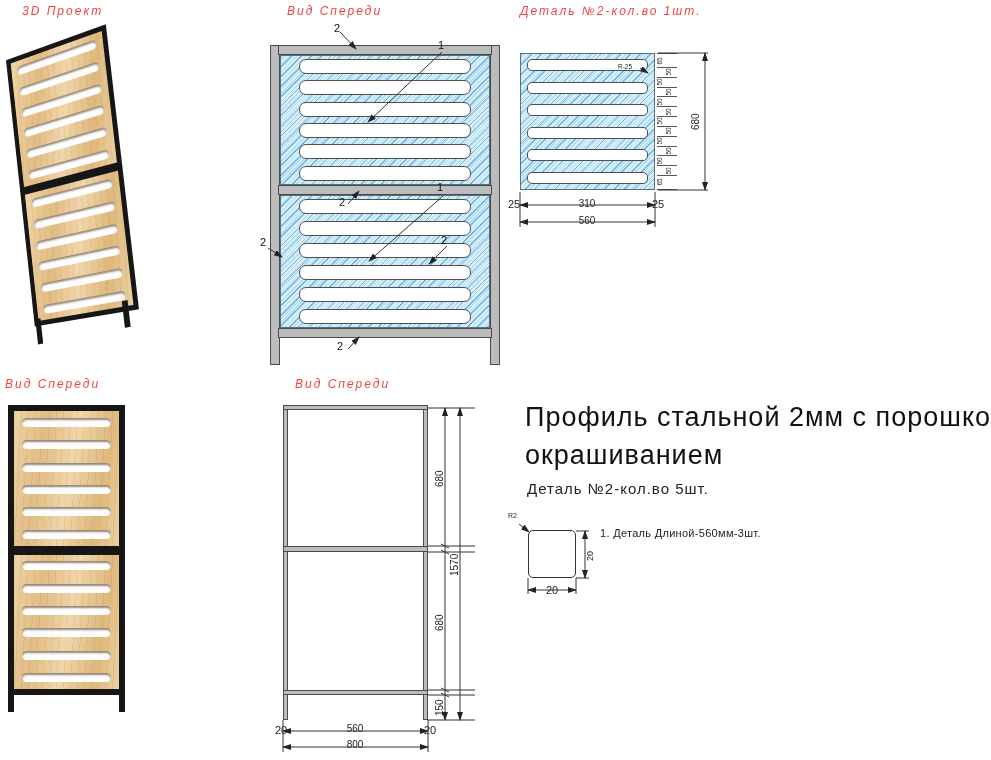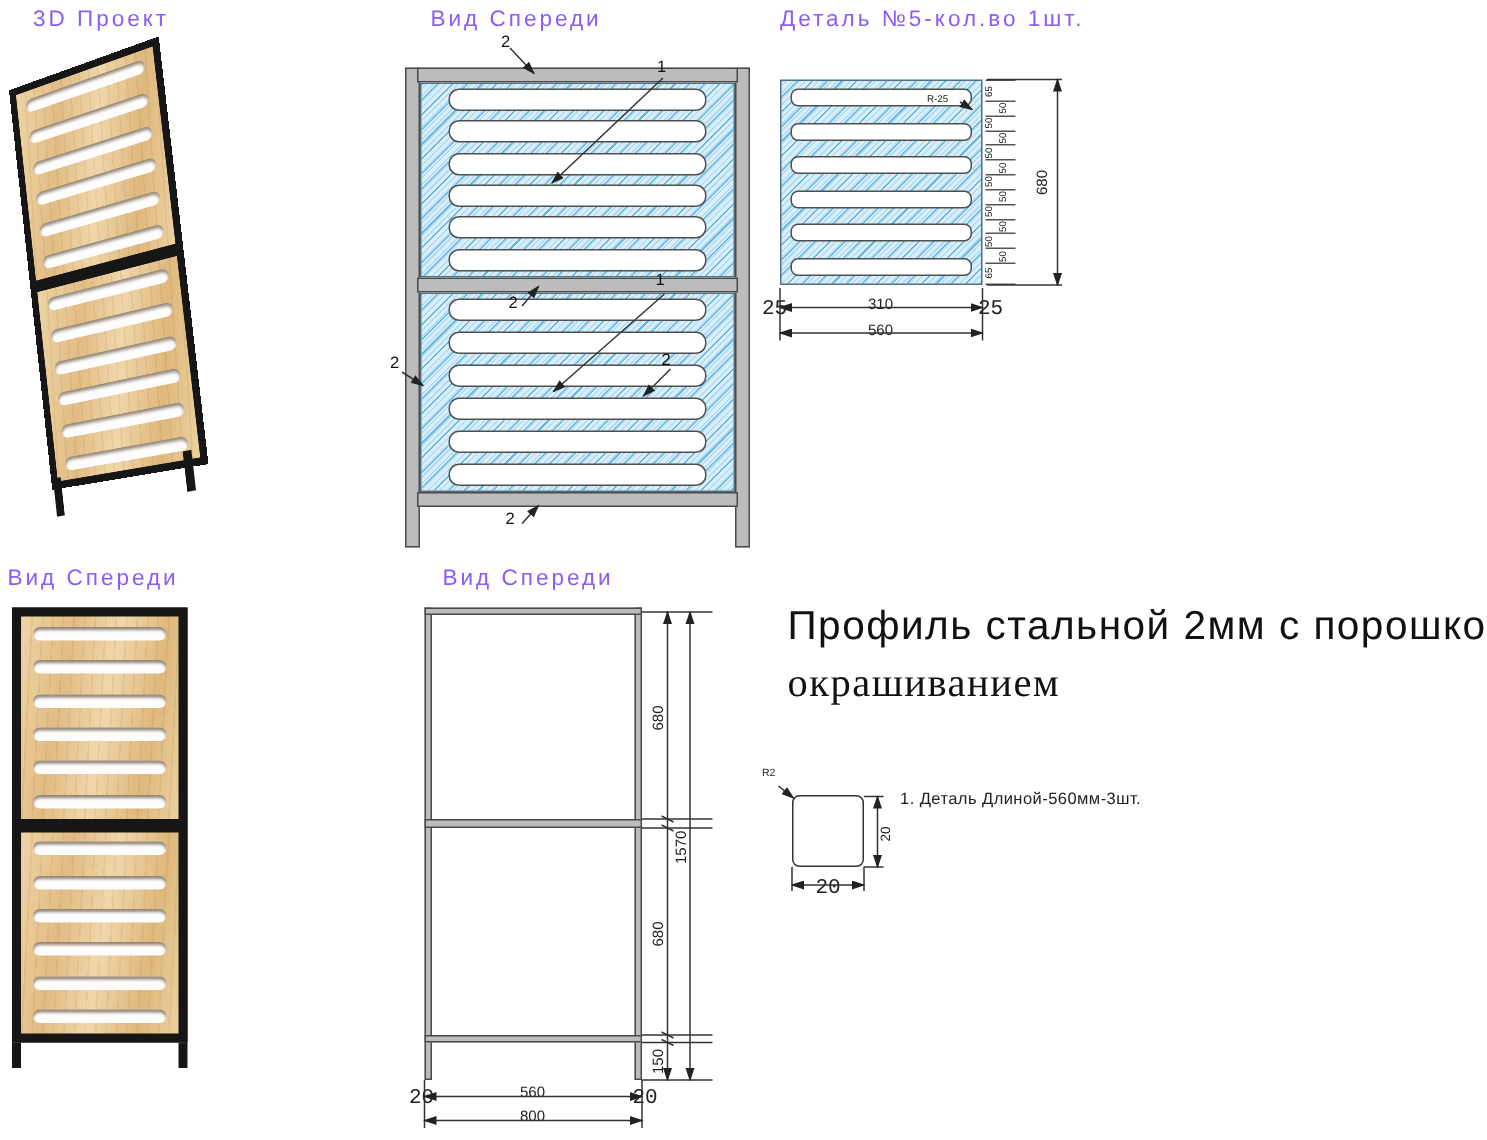--- a/index.html
+++ b/index.html
@@ -1,19 +1,19 @@
 <!DOCTYPE html>
 <html><head>
 <meta charset="utf-8">
 <style>
   html,body{margin:0;padding:0;background:#fff;}
   #canvas{position:relative;width:991px;height:760px;background:#ffffff;overflow:hidden;
           font-family:"Liberation Sans","DejaVu Sans",sans-serif;color:#1d1d1d;}
   
-  .t{position:absolute;font-size:15px;letter-spacing:2px;color:#8b5cf6;white-space:nowrap;}
+  .t{position:absolute;font-size:12px;letter-spacing:2px;color:#ef4444;white-space:nowrap;font-style:italic;}
   .h1{position:absolute;font-size:27px;letter-spacing:1px;color:#111;white-space:nowrap;}
   .sub{position:absolute;font-size:15px;letter-spacing:1px;color:#222;white-space:nowrap;}
   .note-list{position:absolute;left:600px;top:527px;width:240px;}
   .note{font-size:11px;line-height:13px;letter-spacing:.3px;color:#222;white-space:nowrap;}
   
   .gbar{position:absolute;background:#bcbcbc;border:1px solid #4a4a4a;box-sizing:border-box;}
   
   .hatch{position:absolute;box-sizing:border-box;border:1px solid #58707c;
          background-color:#d9eef8;
          background-image:
@@ -41,21 +41,21 @@
        transform-origin:50% 55%;}
   .rp3 .midbar{height:8px;}
   .rp3 .wslot{height:9px;margin:0 7px;}
   .legs3{position:absolute;left:16px;top:276px;width:102px;height:26px;
          transform:perspective(650px) rotateY(-24deg) rotateZ(-7deg) skewY(-6deg);
          transform-origin:50% -240%;}
   
   .co{position:absolute;font-size:11px;color:#111;}
   .dim{position:absolute;font-size:10px;color:#222;background:#fff;padding:0 2px;white-space:nowrap;}
   .dim.c{transform:translateX(-50%);}
-  .dim.sm{font-size:14px;font-family:Liberation Mono, monospace;}
+  .dim.sm{font-size:11px;}
   .vdim{position:absolute;writing-mode:vertical-rl;transform:rotate(180deg);
         text-align:center;font-size:10px;color:#222;background:#fff;padding:2px 0;white-space:nowrap;}
   .tiny{position:absolute;font-size:6.5px;color:#222;white-space:nowrap;}
   .r2{position:absolute;font-size:7px;color:#222;}
   
   .chain{position:absolute;left:657px;top:53px;width:20px;height:137px;
          display:flex;flex-direction:column;}
   .chain-cell{flex:1 1 auto;position:relative;border-bottom:1px solid #555;}
   .chain-cell:first-child{flex:0 0 13px;border-top:1px solid #555;}
   .chain-cell:last-child{flex:0 0 13px;border-bottom:1px solid #555;}
@@ -142,21 +142,21 @@
     </defs>
     <line x1="90" y1="8" x2="106" y2="25" marker-end="url(#e1)"></line>
     <line x1="192" y1="28" x2="118" y2="98" marker-end="url(#e1)"></line>
     <line x1="98" y1="180" x2="109" y2="167" marker-end="url(#e1)"></line>
     <line x1="18" y1="224" x2="32" y2="233" marker-end="url(#e1)"></line>
     <line x1="197" y1="222" x2="179" y2="240" marker-end="url(#e1)"></line>
     <line x1="193" y1="172" x2="119" y2="237" marker-end="url(#e1)"></line>
     <line x1="98" y1="325" x2="109" y2="313" marker-end="url(#e1)"></line>
   </svg>
 
-  <span class="t" style="left:520px;top:4px;">Деталь №5-кол.во 1шт.</span>
+  <span class="t" style="left:520px;top:4px;">Деталь №2-кол.во 1шт.</span>
 
   <div class="hatch small" style="left:520px;top:53px;width:135px;height:137px;">
     <div class="dslot"></div>
       <div class="dslot"></div>
       <div class="dslot"></div>
       <div class="dslot"></div>
       <div class="dslot"></div>
       <div class="dslot"></div>
   </div>
 
@@ -292,21 +292,22 @@
     <line x1="181" y1="293" x2="189" y2="297"></line>
     <line x1="181" y1="298" x2="189" y2="302"></line>
     <line x1="200" y1="13" x2="200" y2="325" marker-start="url(#s3)" marker-end="url(#e3)"></line>
     <line x1="23" y1="325" x2="23" y2="357"></line>
     <line x1="168" y1="325" x2="168" y2="357"></line>
     <line x1="23" y1="336" x2="168" y2="336" marker-start="url(#s3)" marker-end="url(#e3)"></line>
     <line x1="23" y1="352" x2="168" y2="352" marker-start="url(#s3)" marker-end="url(#e3)"></line>
   </svg>
 
   <span class="h1" style="left:525px;top:402px;">Профиль стальной 2мм с порошковым</span>
-  <span class="h1" style="left:525px;top:440px;font-family:Liberation Serif, serif;">окрашиванием</span>
+  <span class="h1" style="left:525px;top:440px;">окрашиванием</span>
+  <span class="sub" style="left:527px;top:480px;">Деталь №2-кол.во 5шт.</span>
 
   <div class="profile-sq"></div>
   <span class="r2" style="left:508px;top:512px;">R2</span>
   <span class="vdim" style="left:585px;top:530px;height:48px;font-size:9px;">20</span>
   <span class="dim sm c" style="left:552px;top:584px;">20</span>
 
   <svg class="ovl" style="left:505px;top:515px;" width="115" height="90">
     <defs>
       <marker id="e4" markerWidth="9" markerHeight="7" refX="8" refY="3" orient="auto">
           <path d="M0,0L9,3L0,6Z" fill="#222"></path>

